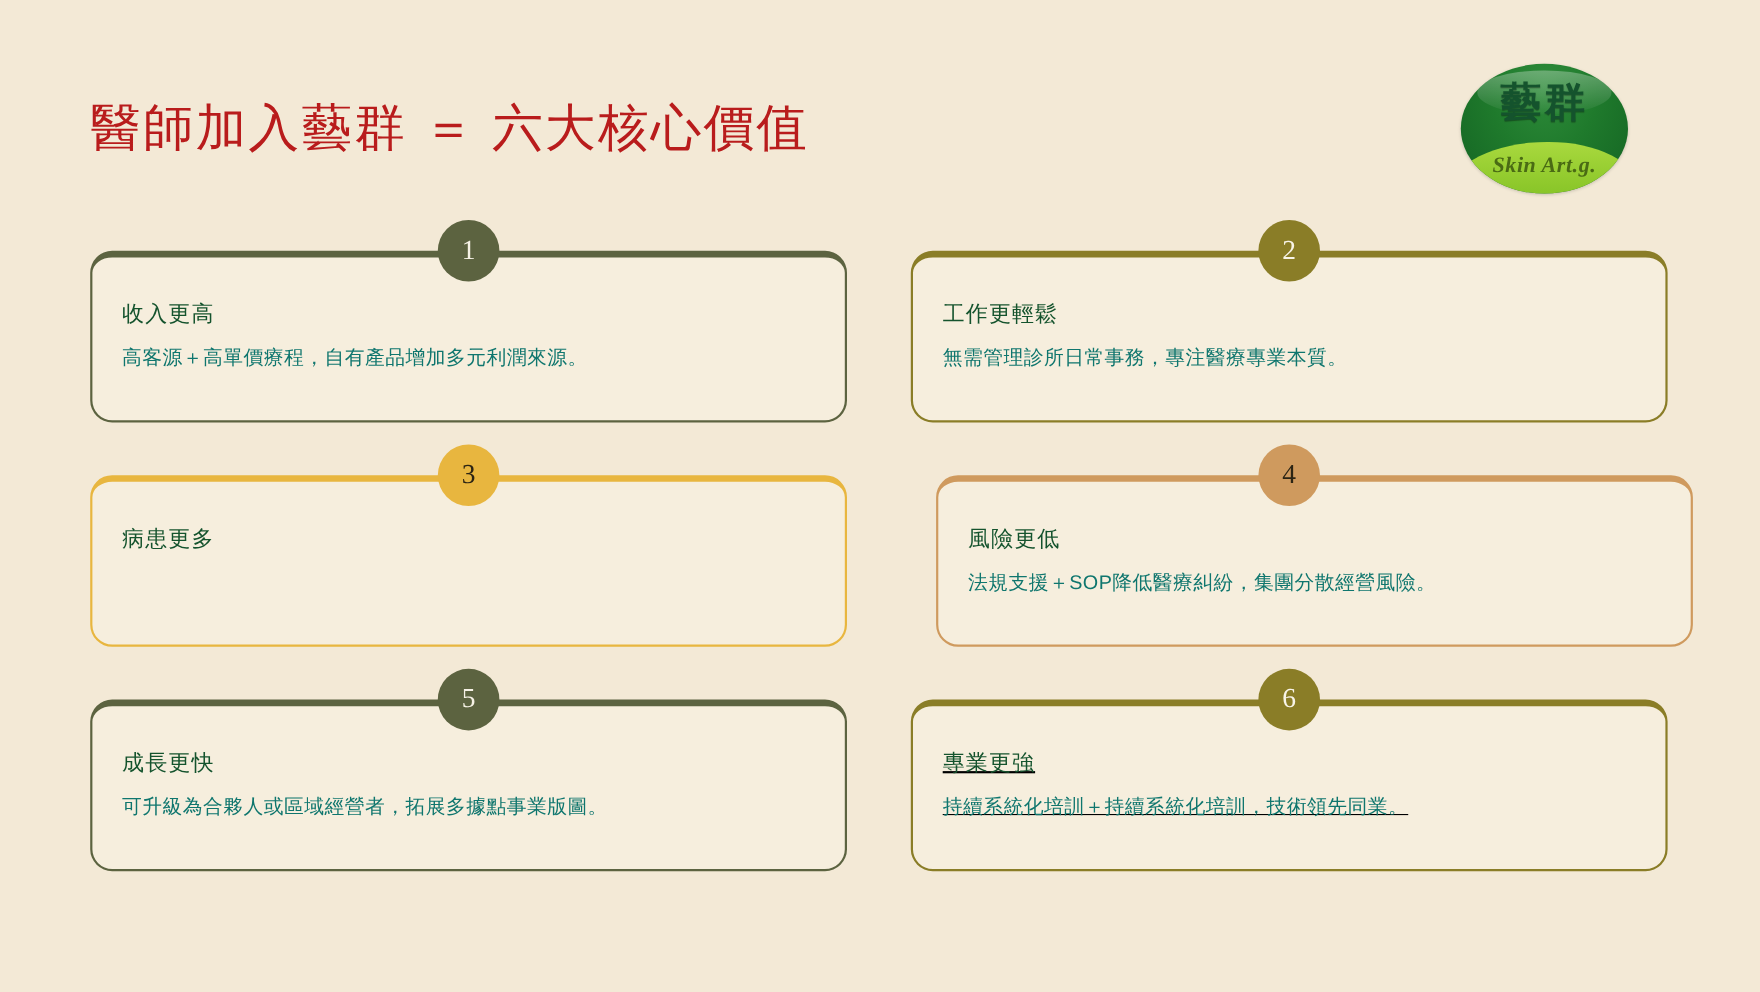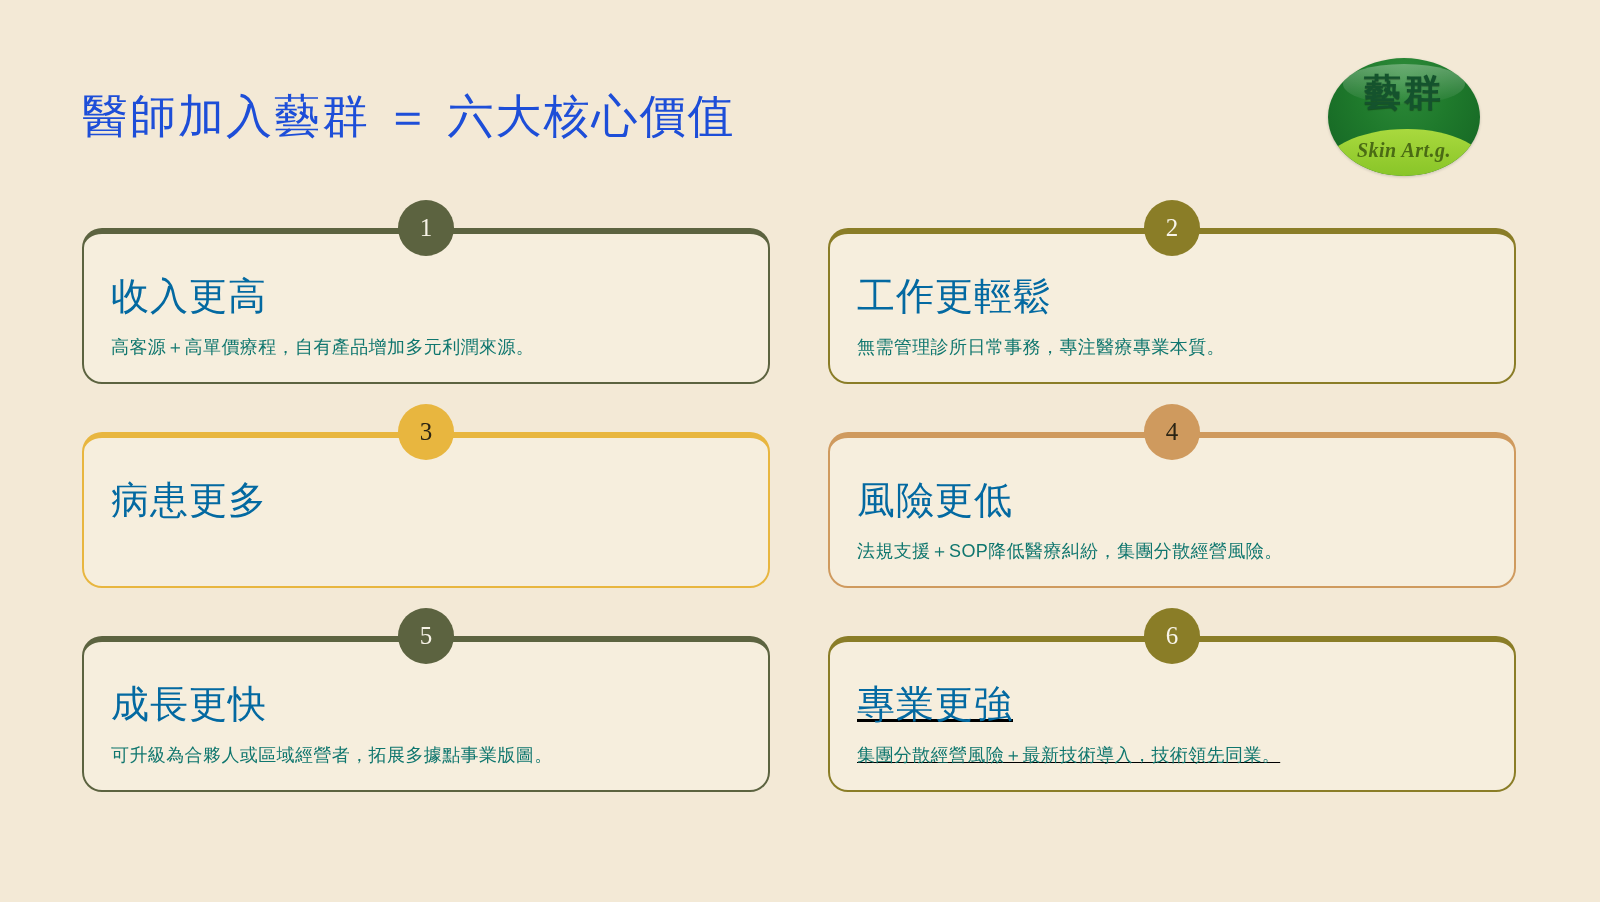--- a/index.html
+++ b/index.html
@@ -114,23 +114,23 @@
     width: 100%;
     height: 100%;
     background: #f6eedd;
     border-style: solid;
     border-width: 6px 2px 2px 2px;
     border-radius: 20px;
     padding: 40px 0 0 27px;
   }
 
   .card-title {
-    font-size: 38px;
+    font-size: 20px;
     font-weight: 500;
-    color: #0369a1;
+    color: #14532d;
     letter-spacing: 1px;
     line-height: 1.2;
   }
 
   .card-desc {
     margin-top: 15px;
     font-size: 18px;
     font-weight: 400;
     color: #0f766e;
     letter-spacing: 0.4px;
@@ -151,21 +151,21 @@
     justify-content: center;
     font-family: "Liberation Serif", "DejaVu Serif", serif;
     font-size: 25px;
     font-weight: 400;
     z-index: 3;
   }
 </style>
 </head>
 <body style="background: rgb(243, 233, 214);">
 
-<h1 class="page-title" style="color: #1d4ed8;">醫師加入藝群 ＝ 六大核心價值</h1>
+<h1 class="page-title" style="color: #b91c1c;">醫師加入藝群 ＝ 六大核心價值</h1>
 
 <div class="logo">
   <div class="logo-oval">
     <div class="logo-gloss"></div>
     <div class="logo-hill"></div>
   </div>
   <div class="logo-cn">藝群</div>
   <div class="logo-en">Skin Art.g.</div>
 </div>
 
@@ -188,36 +188,36 @@
   </div>
 
   <div class="card-wrap">
     <div class="card" style="border-color: rgb(232, 182, 63);">
       <div class="card-title">病患更多</div>
     </div>
     <div class="badge" style="background: rgb(232, 182, 63); color: rgb(43, 36, 20);">3</div>
   </div>
 
   <div class="card-wrap">
-    <div class="card" style="border-color: rgb(207, 154, 94);">
+    <div class="card" style="border-color: rgb(207, 154, 94); margin-left: 23px;">
       <div class="card-title">風險更低</div>
       <div class="card-desc">法規支援＋SOP降低醫療糾紛，集團分散經營風險。</div>
     </div>
     <div class="badge" style="background: rgb(207, 154, 94); color: rgb(43, 36, 20);">4</div>
   </div>
 
   <div class="card-wrap">
     <div class="card" style="border-color: rgb(92, 99, 64);">
       <div class="card-title">成長更快</div>
       <div class="card-desc">可升級為合夥人或區域經營者，拓展多據點事業版圖。</div>
     </div>
     <div class="badge" style="background: rgb(92, 99, 64); color: rgb(246, 242, 230);">5</div>
   </div>
 
   <div class="card-wrap">
     <div class="card" style="border-color: rgb(138, 125, 39); text-decoration: underline;">
       <div class="card-title">專業更強</div>
-      <div class="card-desc">集團分散經營風險＋最新技術導入，技術領先同業。</div>
+      <div class="card-desc">持續系統化培訓＋持續系統化培訓，技術領先同業。</div>
     </div>
     <div class="badge" style="background: rgb(138, 125, 39); color: rgb(248, 244, 232);">6</div>
   </div>
 
 </div>
 
 </body></html>

